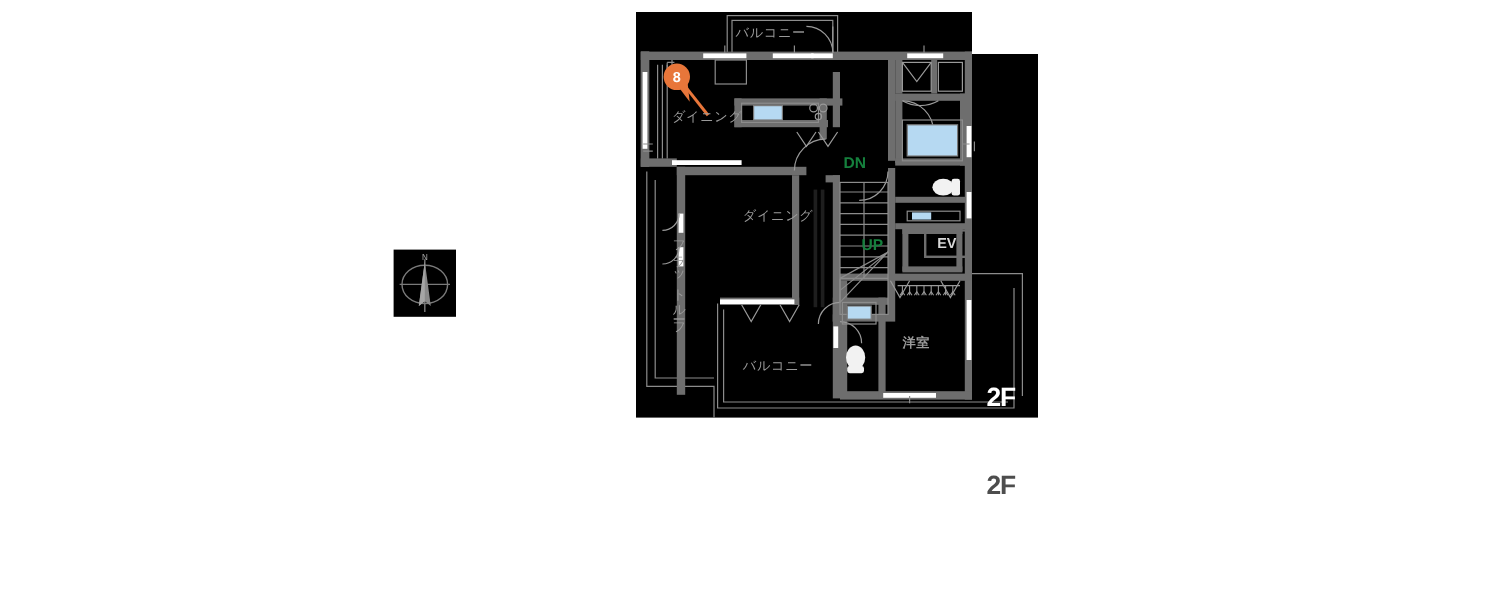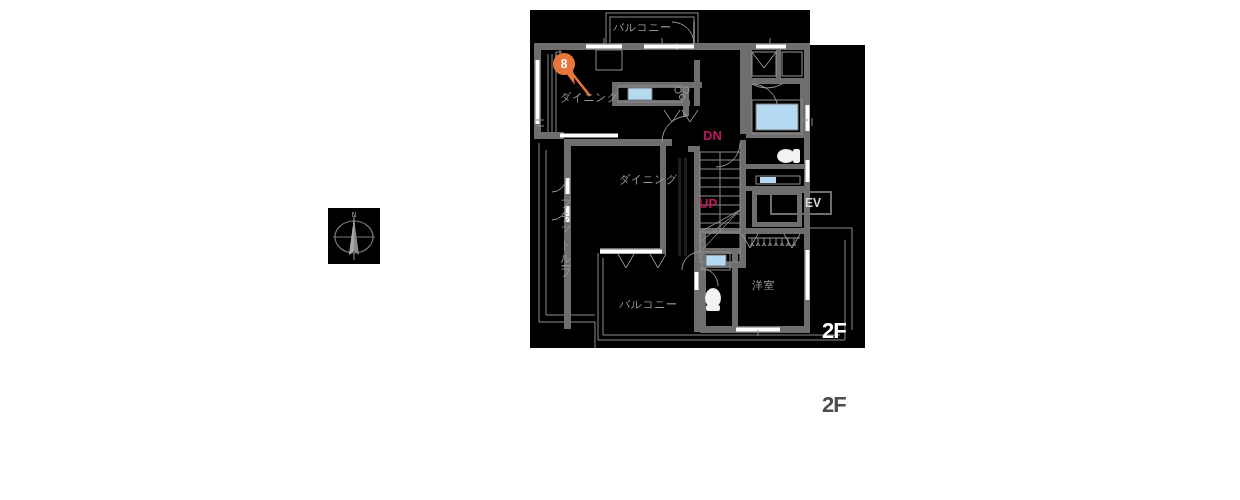--- a/index.html
+++ b/index.html
@@ -23,21 +23,21 @@
   #floor-clip{position:absolute;left:810px;top:312px;width:55px;height:46px;overflow:hidden;}
   #floor-clip .floor-label{left:12px;top:8px;}
 
   
   #plan-svg{position:absolute;left:0;top:0;width:1240px;height:500px;pointer-events:none;}
 
   
   .rlabel{position:absolute;color:#9a9a9a;font-size:11px;letter-spacing:0.5px;
           font-family:"DejaVu Sans",sans-serif;white-space:nowrap;text-align:center;}
   .rlabel.vert{writing-mode:vertical-rl;text-orientation:upright;letter-spacing:1px;}
-  .enlabel{position:absolute;color:#be185d;font-size:13px;font-weight:bold;
+  .enlabel{position:absolute;color:#15803d;font-size:13px;font-weight:bold;
            font-family:"Liberation Sans",sans-serif;white-space:nowrap;}
   .evbox{position:absolute;border:2px solid #6e6e6e;color:#d8d8d8;font-size:12px;
          font-weight:bold;text-align:center;font-family:"Liberation Sans",sans-serif;}
 
   
   #pin{position:absolute;left:553px;top:53px;width:24px;height:32px;}
   #pin .bubble{position:absolute;left:0;top:0;width:22px;height:22px;border-radius:50%;
                background:#e8763a;}
   #pin .num{position:absolute;left:0;top:0;width:22px;height:22px;line-height:22px;
             text-align:center;color:#ffffff;font-size:12px;font-weight:bold;
@@ -293,27 +293,27 @@
   <div class="rlabel" style="left:613px;top:20px;">バルコニー</div>
 
   <div class="rlabel" style="left:560px;top:90px;">ダイニング</div>
 
   <div class="rlabel" style="left:619px;top:172px;">ダイニング</div>
 
   <div class="rlabel vert" style="left:557px;top:192px;">フラットルーフ</div>
 
   <div class="rlabel" style="left:619px;top:297px;">バルコニー</div>
 
-  <div class="rlabel" style="left:752px;top:278px;">洋室</div>
+  <div class="rlabel" style="left:752px;top:278px;font-weight:bold;">洋室</div>
 
   <div class="enlabel" style="left:703px;top:128px;">DN</div>
 
-  <div class="enlabel" style="left:699px;top:196px;">UP</div>
-
-  <div class="evbox" style="left:770px;top:191px;width:34px;height:20px;line-height:20px;padding-left:24px;">EV</div>
+  <div class="enlabel" style="left:718px;top:196px;">UP</div>
+
+  <div class="evbox" style="left:770px;top:191px;width:34px;height:20px;line-height:20px;">EV</div>
 
   <div id="pin">
     <div class="tail"></div>
     <div class="bubble"></div>
     <div class="num">8</div>
   </div>
 
   <div id="floor-clip">
     <div class="floor-label" style="color:#ffffff;">2F</div>
   </div>

